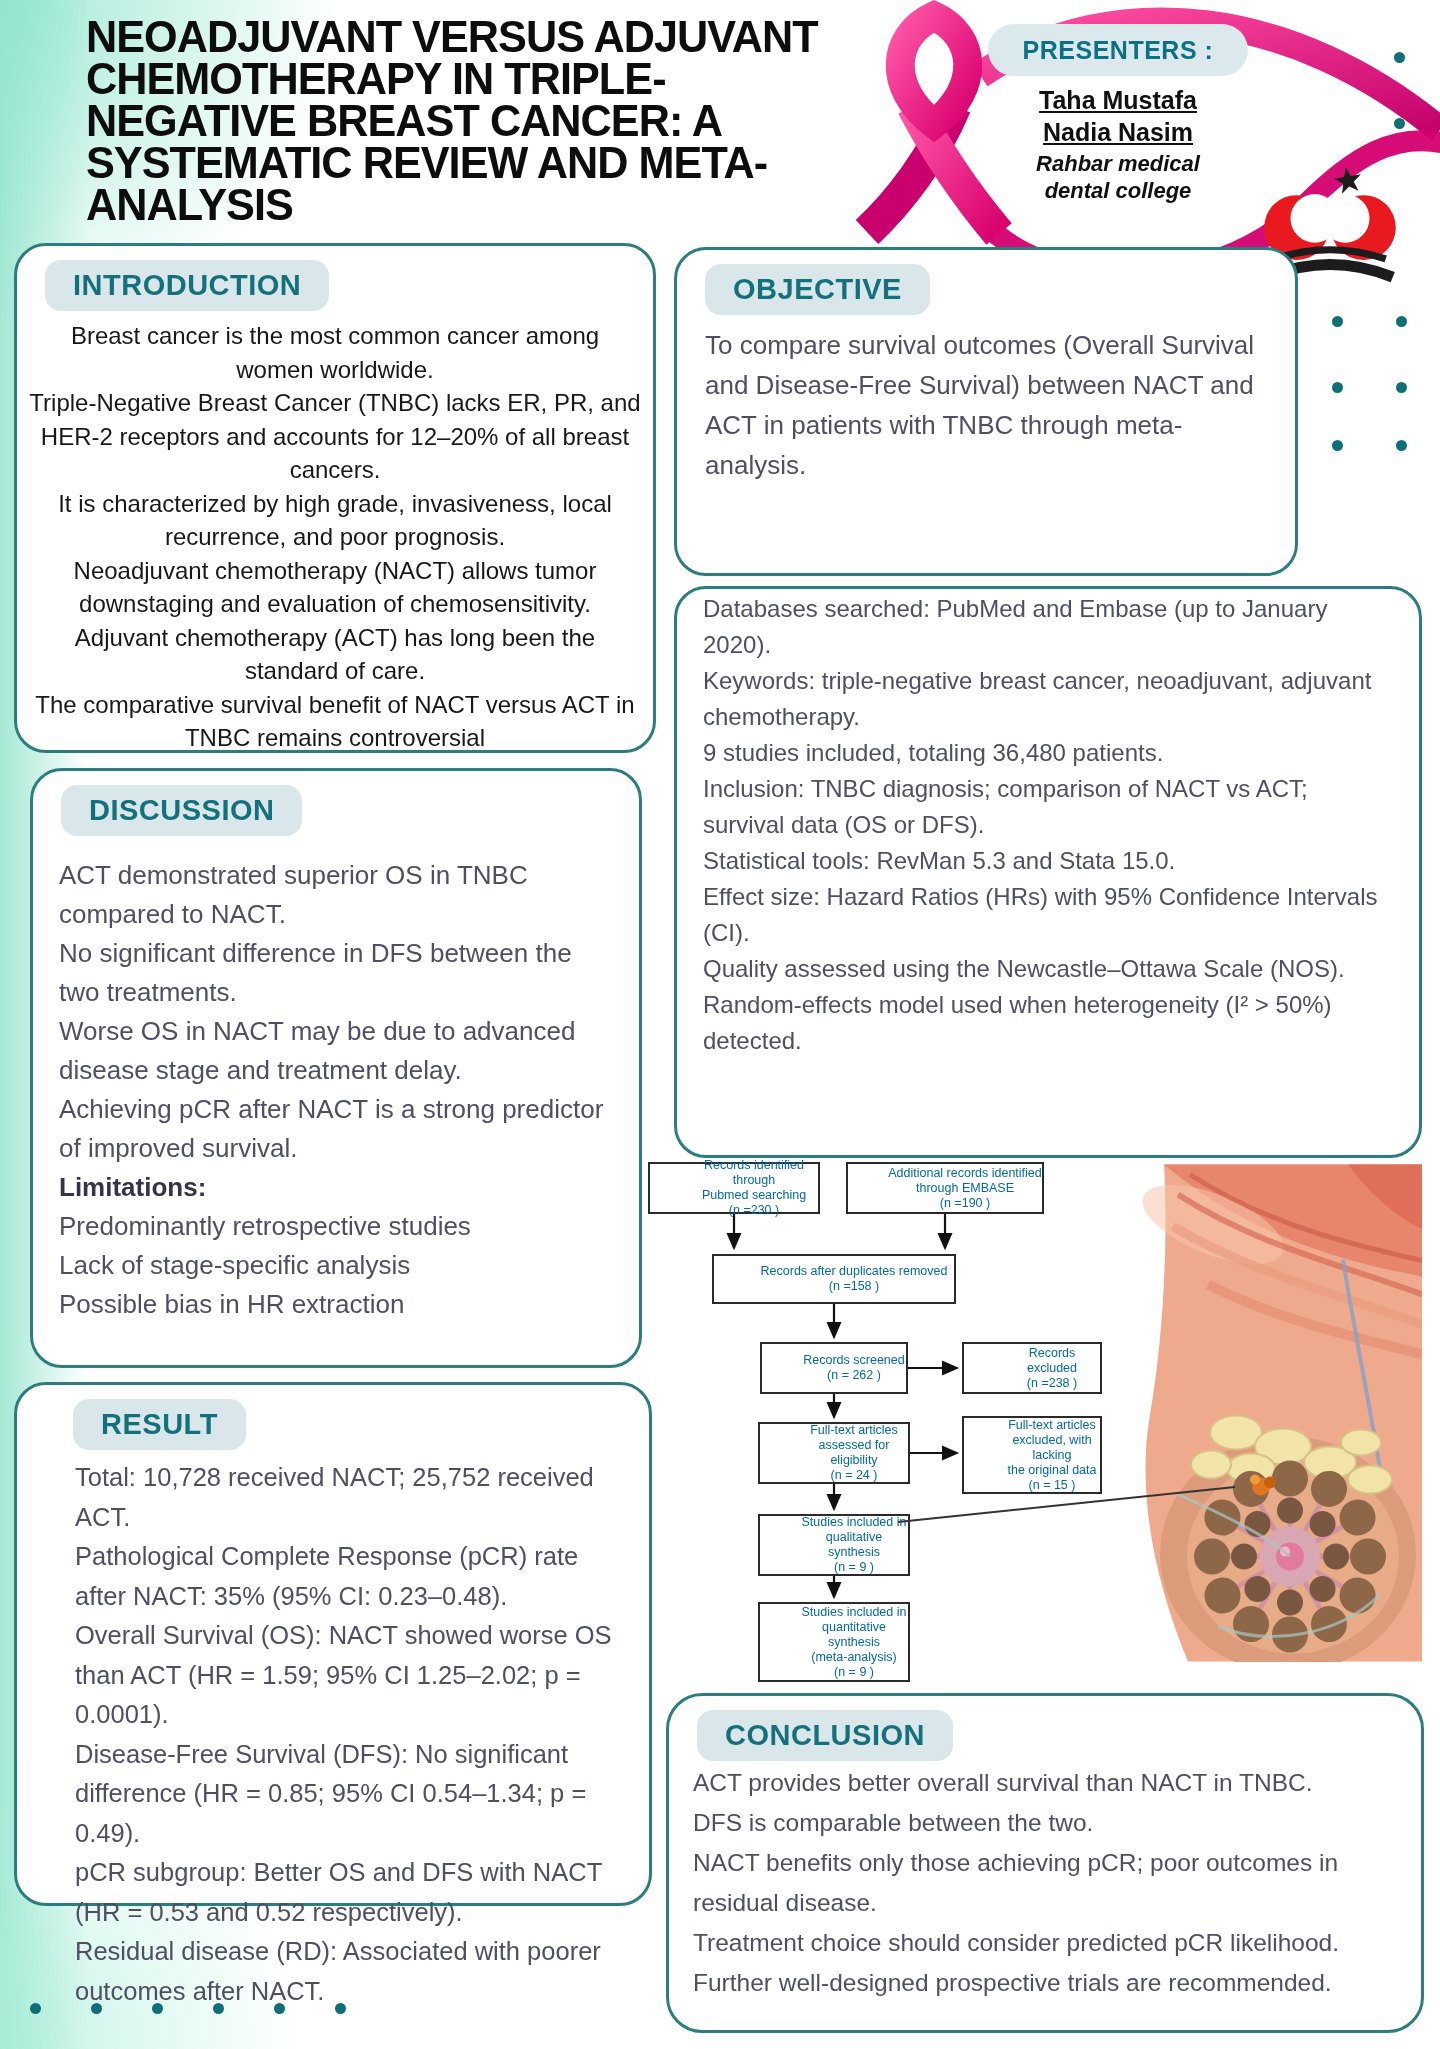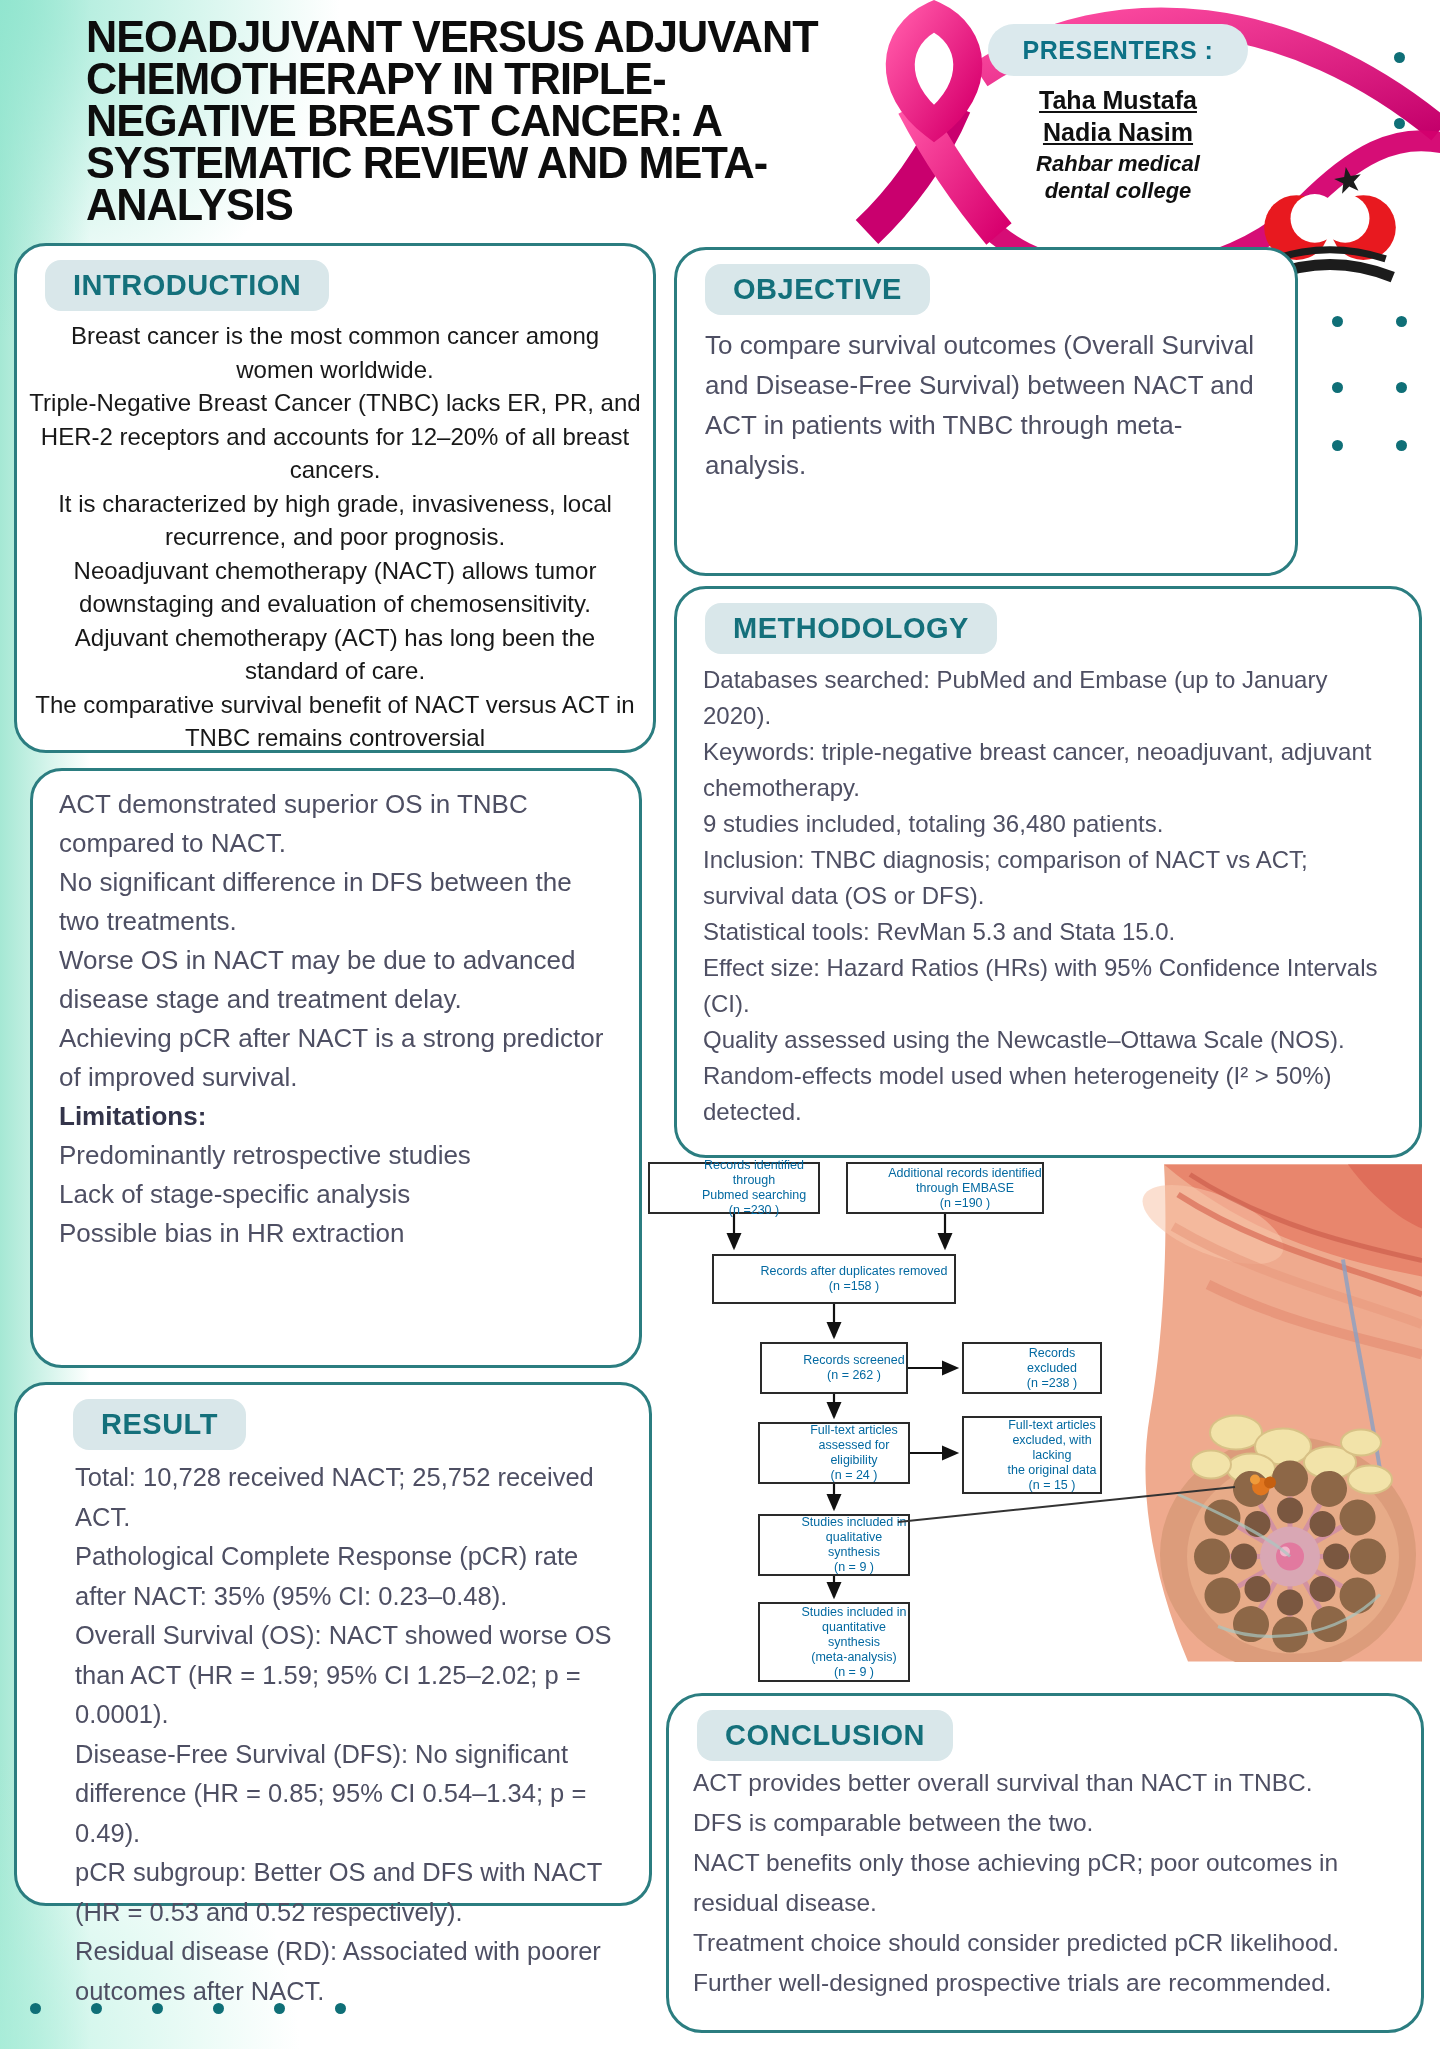--- a/index.html
+++ b/index.html
@@ -147,34 +147,34 @@
       <div>The comparative survival benefit of NACT versus ACT in TNBC remains controversial</div>
     </div>
   </div>
 
   <div class="box" style="left:674px;top:247px;width:624px;height:329px;">
     <span class="pill">OBJECTIVE</span>
     <div class="obj-body body-slate">To compare survival outcomes (Overall Survival and Disease-Free Survival) between NACT and ACT in patients with TNBC through meta-analysis.</div>
   </div>
 
   <div class="box" style="left:674px;top:586px;width:748px;height:572px;">
-    <span class="pill">METHODOLOGY</span>
     <div class="meth-body body-slate">
       <div>Databases searched: PubMed and Embase (up to January 2020).</div>
       <div>Keywords: triple-negative breast cancer, neoadjuvant, adjuvant chemotherapy.</div>
       <div>9 studies included, totaling 36,480 patients.</div>
       <div>Inclusion: TNBC diagnosis; comparison of NACT vs ACT; survival data (OS or DFS).</div>
       <div>Statistical tools: RevMan 5.3 and Stata 15.0.</div>
       <div>Effect size: Hazard Ratios (HRs) with 95% Confidence Intervals (CI).</div>
       <div>Quality assessed using the Newcastle–Ottawa Scale (NOS).</div>
       <div>Random-effects model used when heterogeneity (I² &gt; 50%) detected.</div>
     </div>
   </div>
 
   <div class="box" style="left:30px;top:768px;width:612px;height:600px;">
+    <span class="pill">DISCUSSION</span>
     <div class="disc-body body-slate">
       <div>ACT demonstrated superior OS in TNBC compared to NACT.</div>
       <div>No significant difference in DFS between the two treatments.</div>
       <div>Worse OS in NACT may be due to advanced disease stage and treatment delay.</div>
       <div>Achieving pCR after NACT is a strong predictor of improved survival.</div>
       <div class="limit">Limitations:</div>
       <div>Predominantly retrospective studies</div>
       <div>Lack of stage-specific analysis</div>
       <div>Possible bias in HR extraction</div>
     </div>

